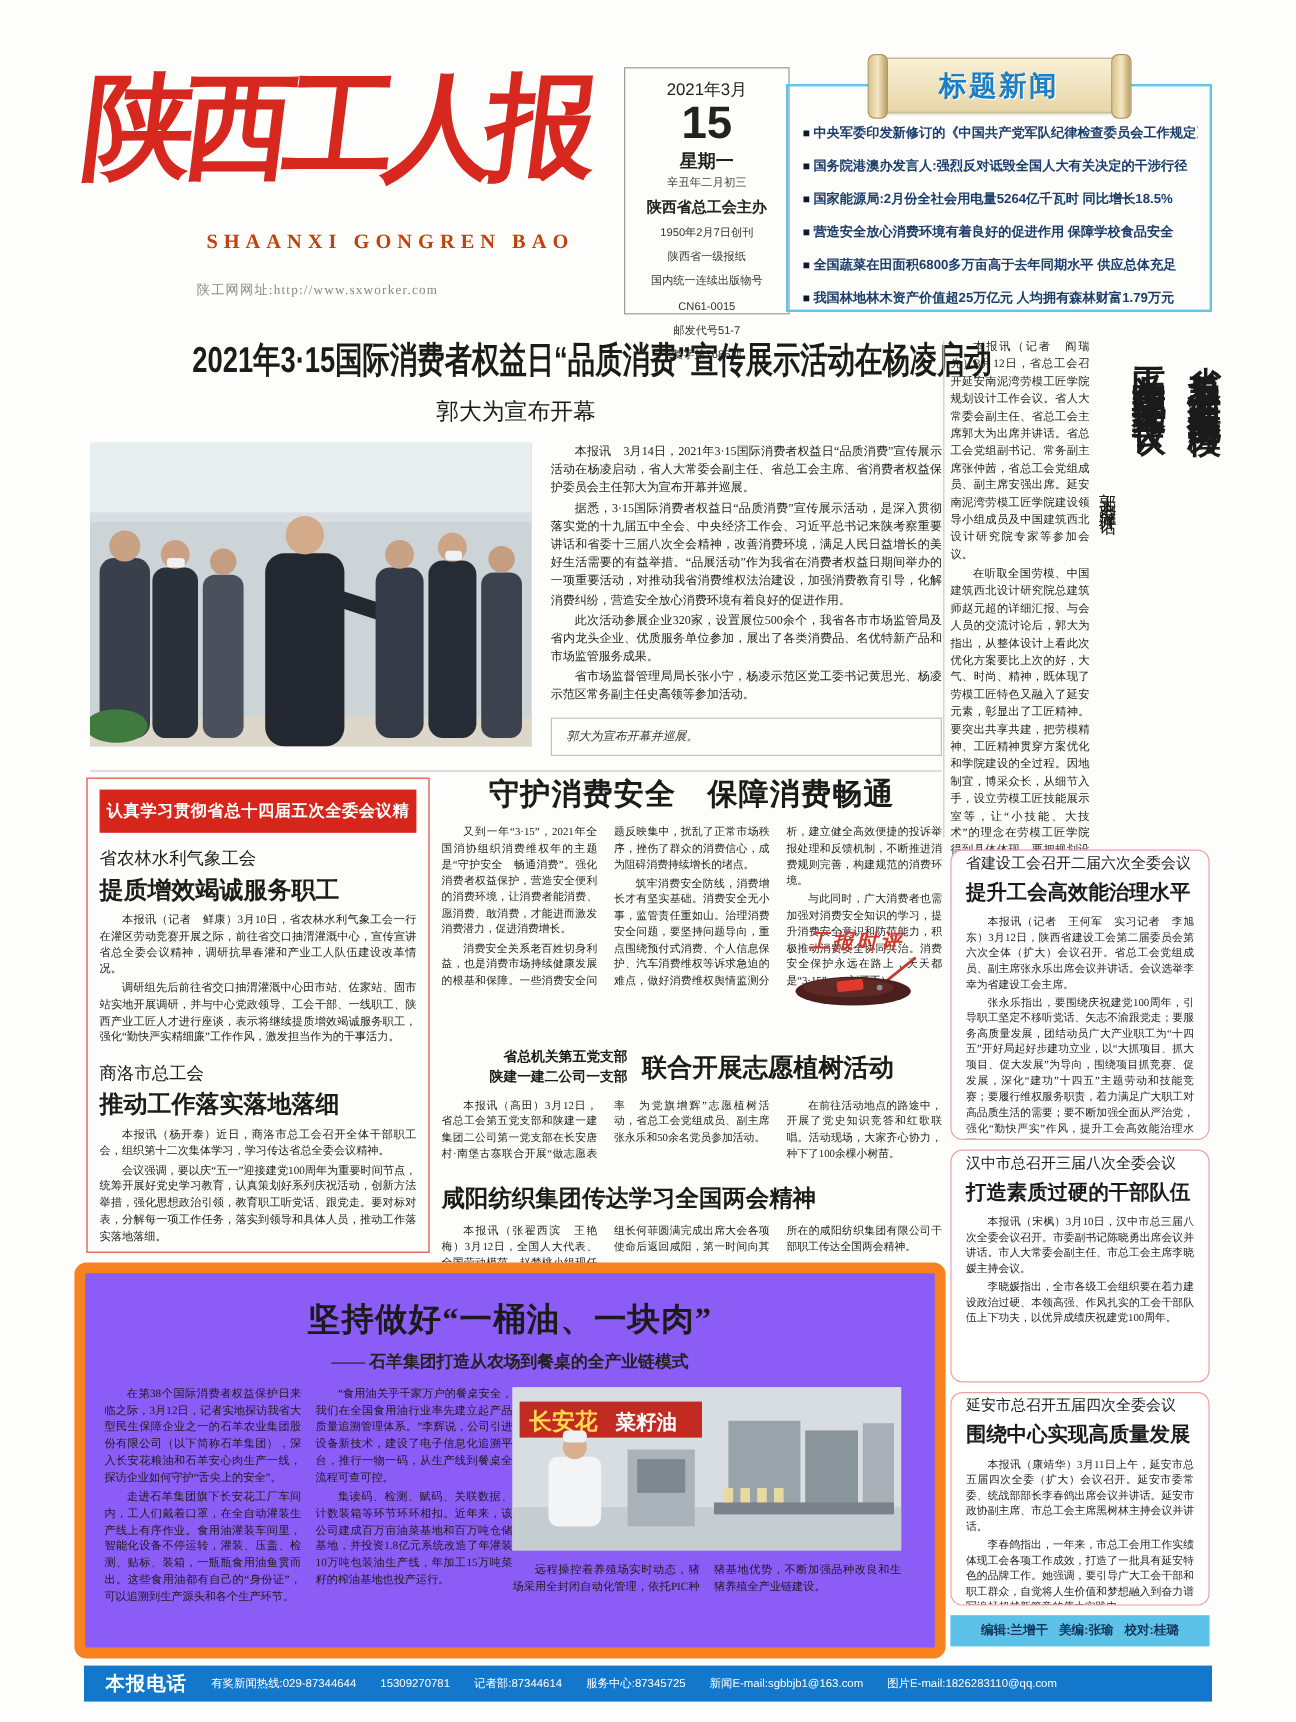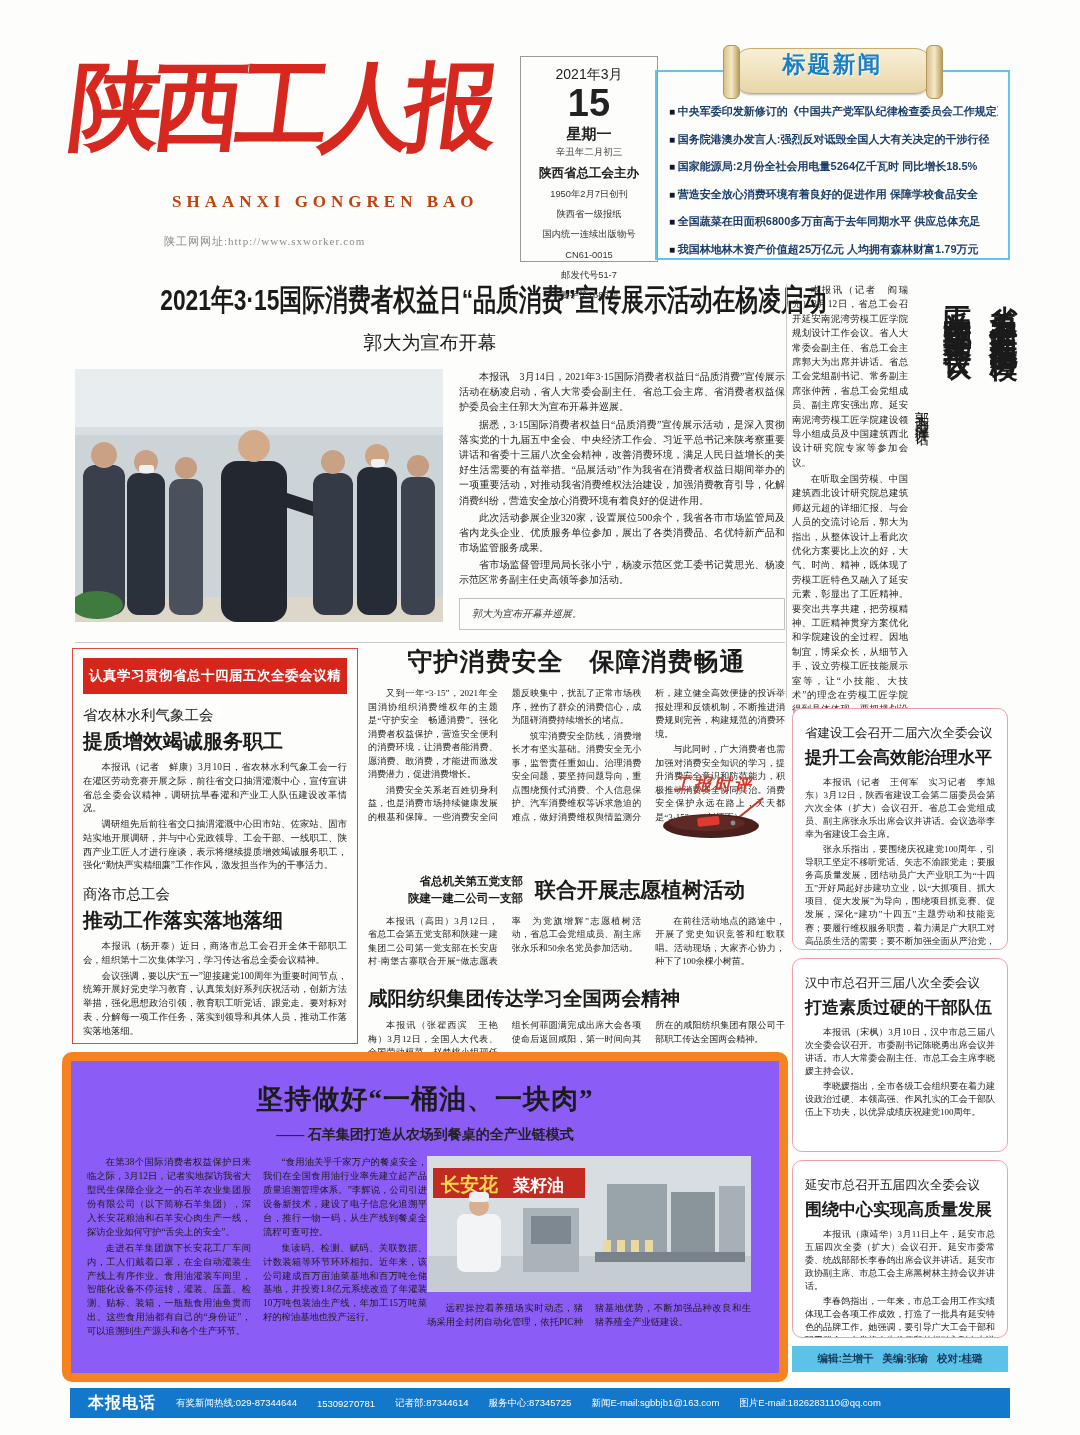--- a/index.html
+++ b/index.html
@@ -22,22 +22,22 @@
   .db-day{font-size:38px;font-weight:bold;line-height:1.05;}
   .db-week{font-size:15px;font-weight:bold;margin-top:1px;}
   .db-lunar{font-size:9.5px;color:#444;margin-top:2px;}
   .db-org{font-size:12.5px;font-weight:bold;margin-top:6px;}
   .db-small{font-size:9.3px;color:#333;line-height:1.75;margin-top:4px;}
 
   
   .newsbox{position:absolute;left:655px;top:70px;width:355px;height:190px;border:2px solid #63c4e8;
            padding:26px 10px 4px 12px;box-sizing:border-box;}
   .scroll{position:absolute;left:50%;top:-24px;transform:translateX(-50%);width:196px;height:44px;
-          background:linear-gradient(#f8f0d6,#e8d6a8);border:1px solid #c6ab72;border-radius:17px;
-          display:flex;align-items:flex-start;justify-content:center;box-shadow:0 1px 2px rgba(0,0,0,.25);}
+          background:linear-gradient(#f8f0d6,#e8d6a8);border:1px solid #c6ab72;border-radius:0;
+          display:flex;align-items:center;justify-content:center;box-shadow:0 1px 2px rgba(0,0,0,.25);}
   .scroll:before,.scroll:after{content:"";position:absolute;top:-4px;width:15px;height:52px;
           background:linear-gradient(90deg,#d9c28c,#f4e8c4,#b99f63);border:1px solid #b1965c;border-radius:6px;}
   .scroll:before{left:-12px;} .scroll:after{right:-12px;}
   .scroll-title{font-size:23px;font-weight:bold;color:#1a7fc4;letter-spacing:2px;
           font-family:"Liberation Sans","DejaVu Sans",sans-serif;text-shadow:1px 1px 0 #fff;}
   .news-item{font-size:11px;font-weight:bold;color:#1c3e6b;line-height:26.5px;white-space:nowrap;
           overflow:hidden;font-family:"Liberation Sans","DejaVu Sans",sans-serif;}
   .news-item:before{content:"■ ";color:#10172e;font-size:10px;}
 
   
@@ -86,21 +86,21 @@
   .sB-head{font-size:21px;font-weight:bold;font-family:"Liberation Sans","DejaVu Sans",sans-serif;}
   .sB-body{margin-top:7px;columns:3;column-gap:14px;font-size:9px;line-height:1.5;
            text-align:justify;height:66px;overflow:hidden;}
   .sC{position:absolute;left:0;top:340px;width:417px;}
   .sC-head{font-size:19.5px;font-weight:bold;text-align:left;font-family:"Liberation Sans","DejaVu Sans",sans-serif;}
   .sC-body{margin-top:7px;columns:3;column-gap:14px;font-size:9px;line-height:1.5;
            text-align:justify;height:50px;overflow:hidden;}
 
   
   .sbox{position:absolute;left:792px;width:216px;border:1px solid #eda0a8;border-radius:10px;
-        box-sizing:border-box;padding:16px 12px;overflow:hidden;background:#fff;}
+        box-sizing:border-box;padding:2px 12px;overflow:hidden;background:#fff;}
   .sbox1{top:708px;height:242px;} .sbox2{top:958px;height:194px;} .sbox3{top:1160px;height:178px;}
   .sb-kicker{font-size:12.5px;font-family:"Liberation Sans","DejaVu Sans",sans-serif;}
   .sb-head{font-size:17px;font-weight:bold;margin:4px 0 7px 0;font-family:"Liberation Sans","DejaVu Sans",sans-serif;}
   .sb-body{font-size:9px;line-height:1.45;text-align:justify;}
   .editorbar{position:absolute;left:792px;top:1346px;width:216px;height:26px;background:#5cc2e8;
         display:flex;align-items:center;justify-content:center;gap:9px;font-size:10.5px;font-weight:bold;
         color:#15375c;font-family:"Liberation Sans","DejaVu Sans",sans-serif;}
 
   
   .feature{position:absolute;left:62px;top:1052px;width:726px;height:330px;box-sizing:border-box;

